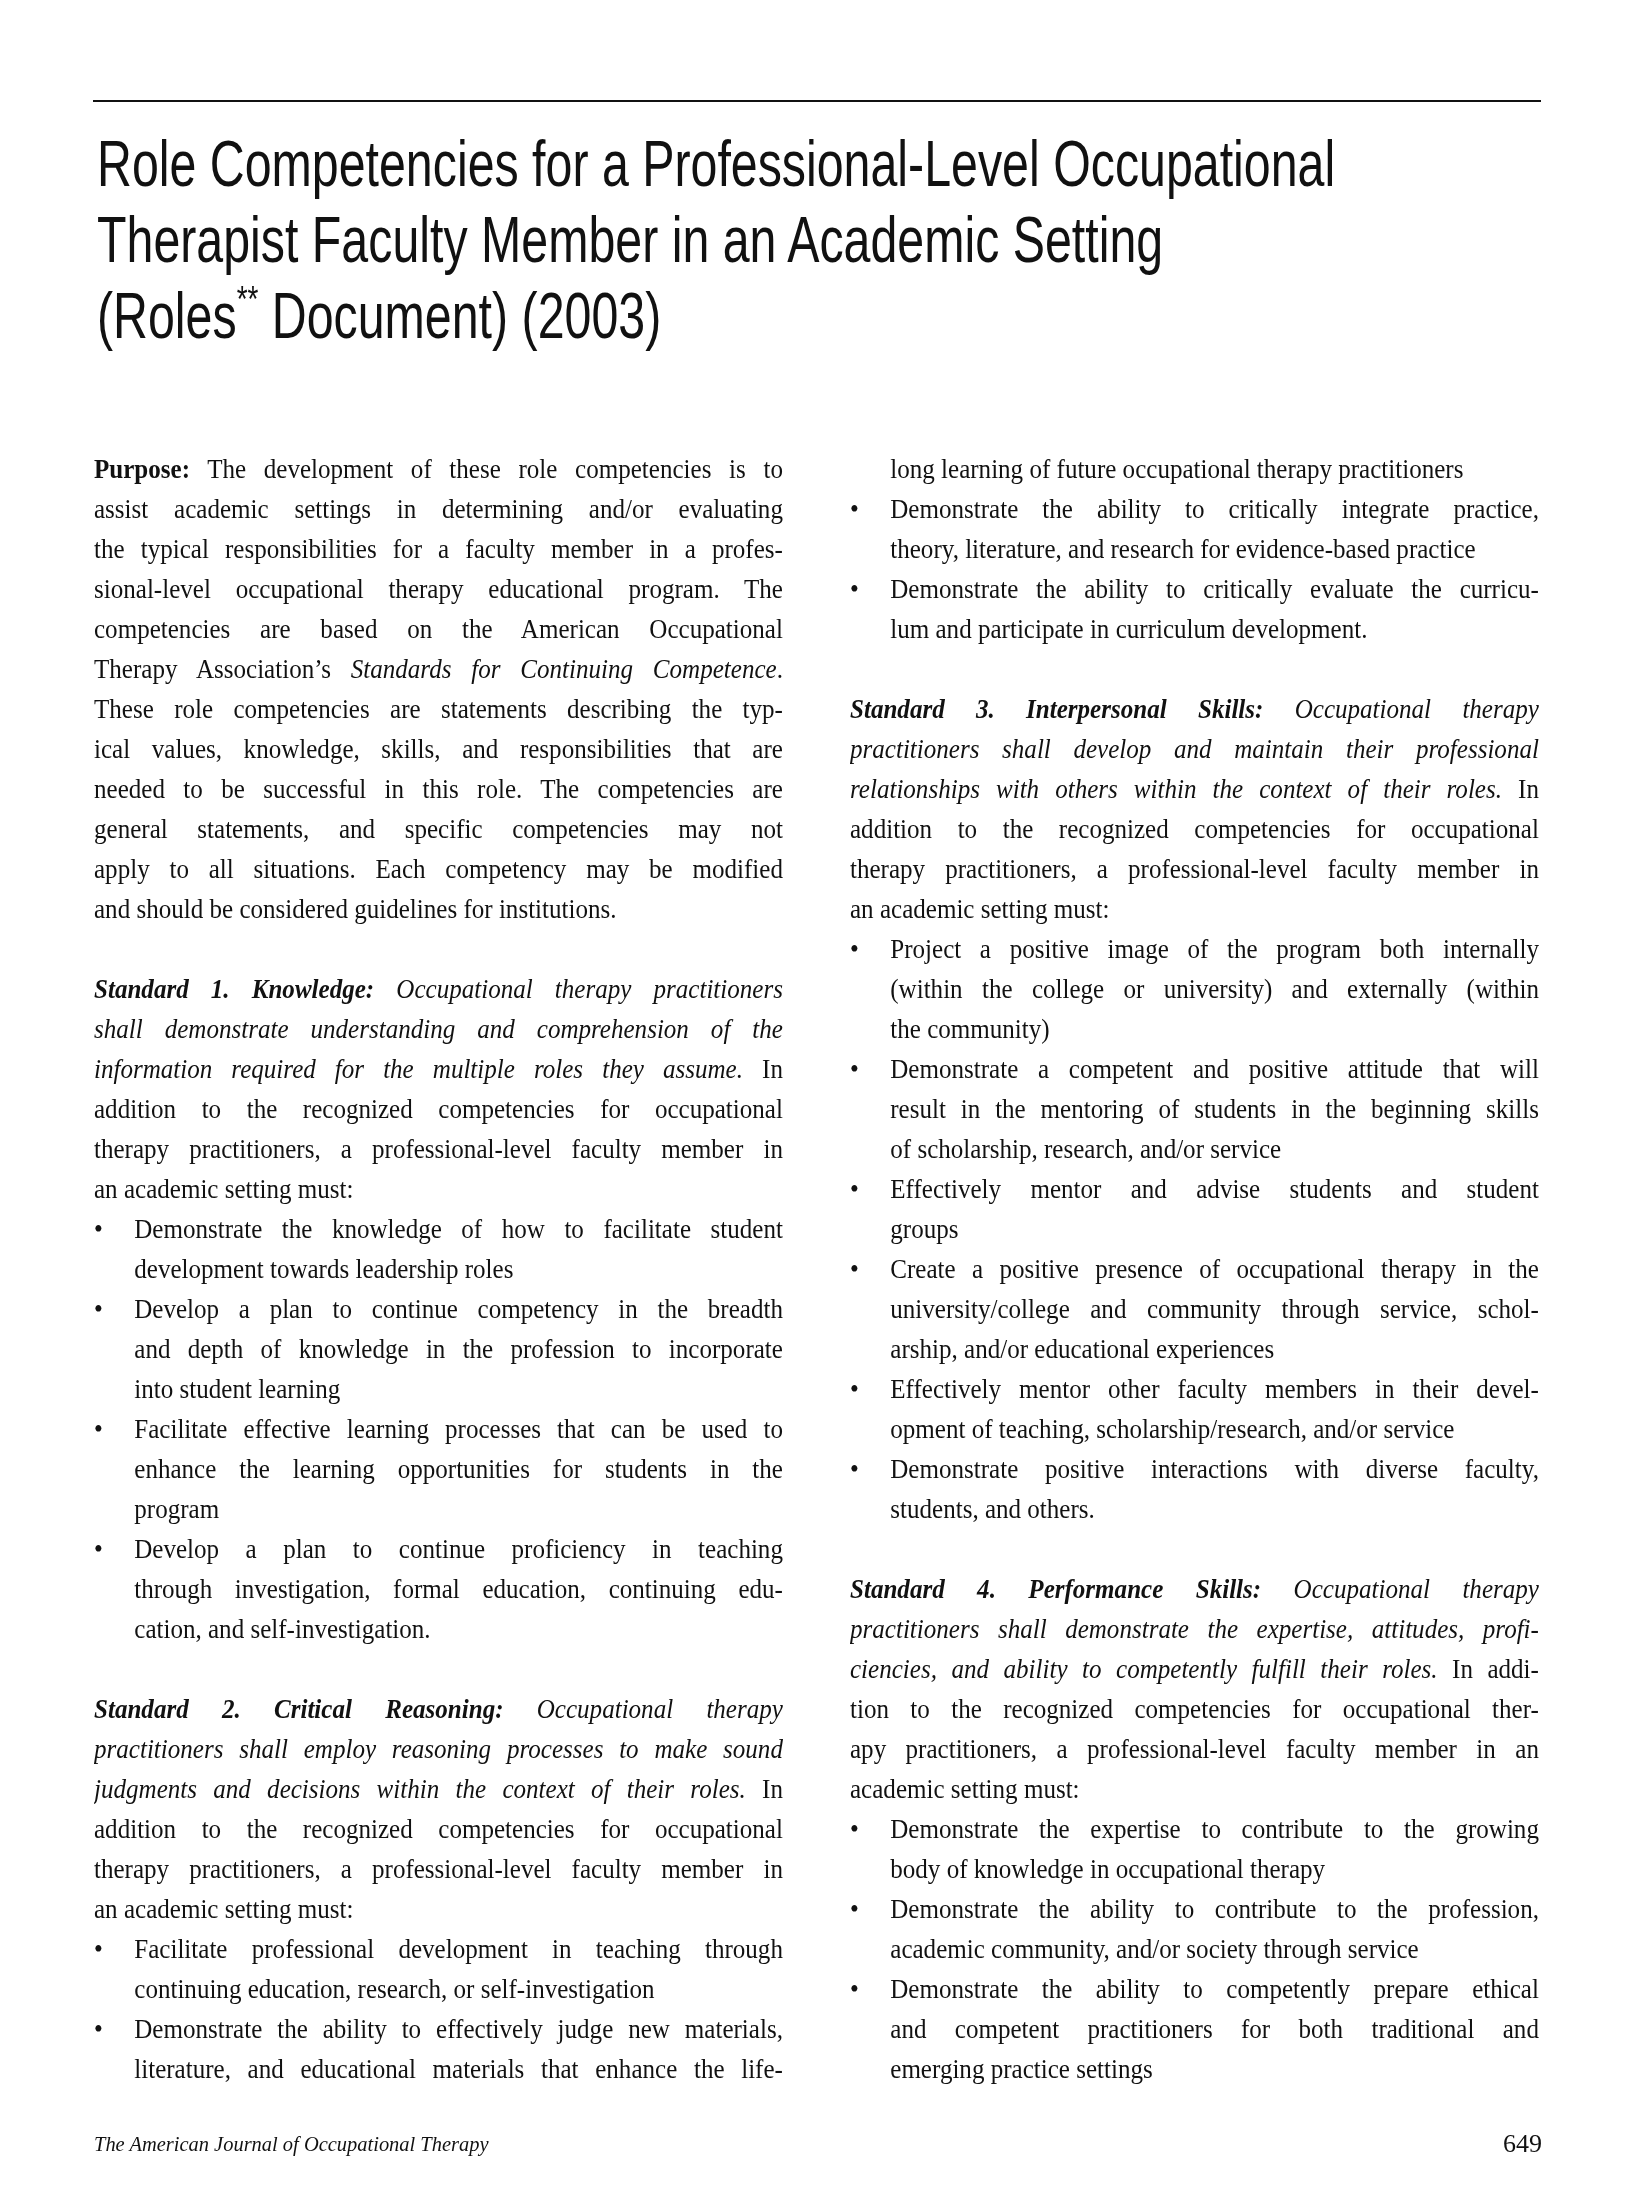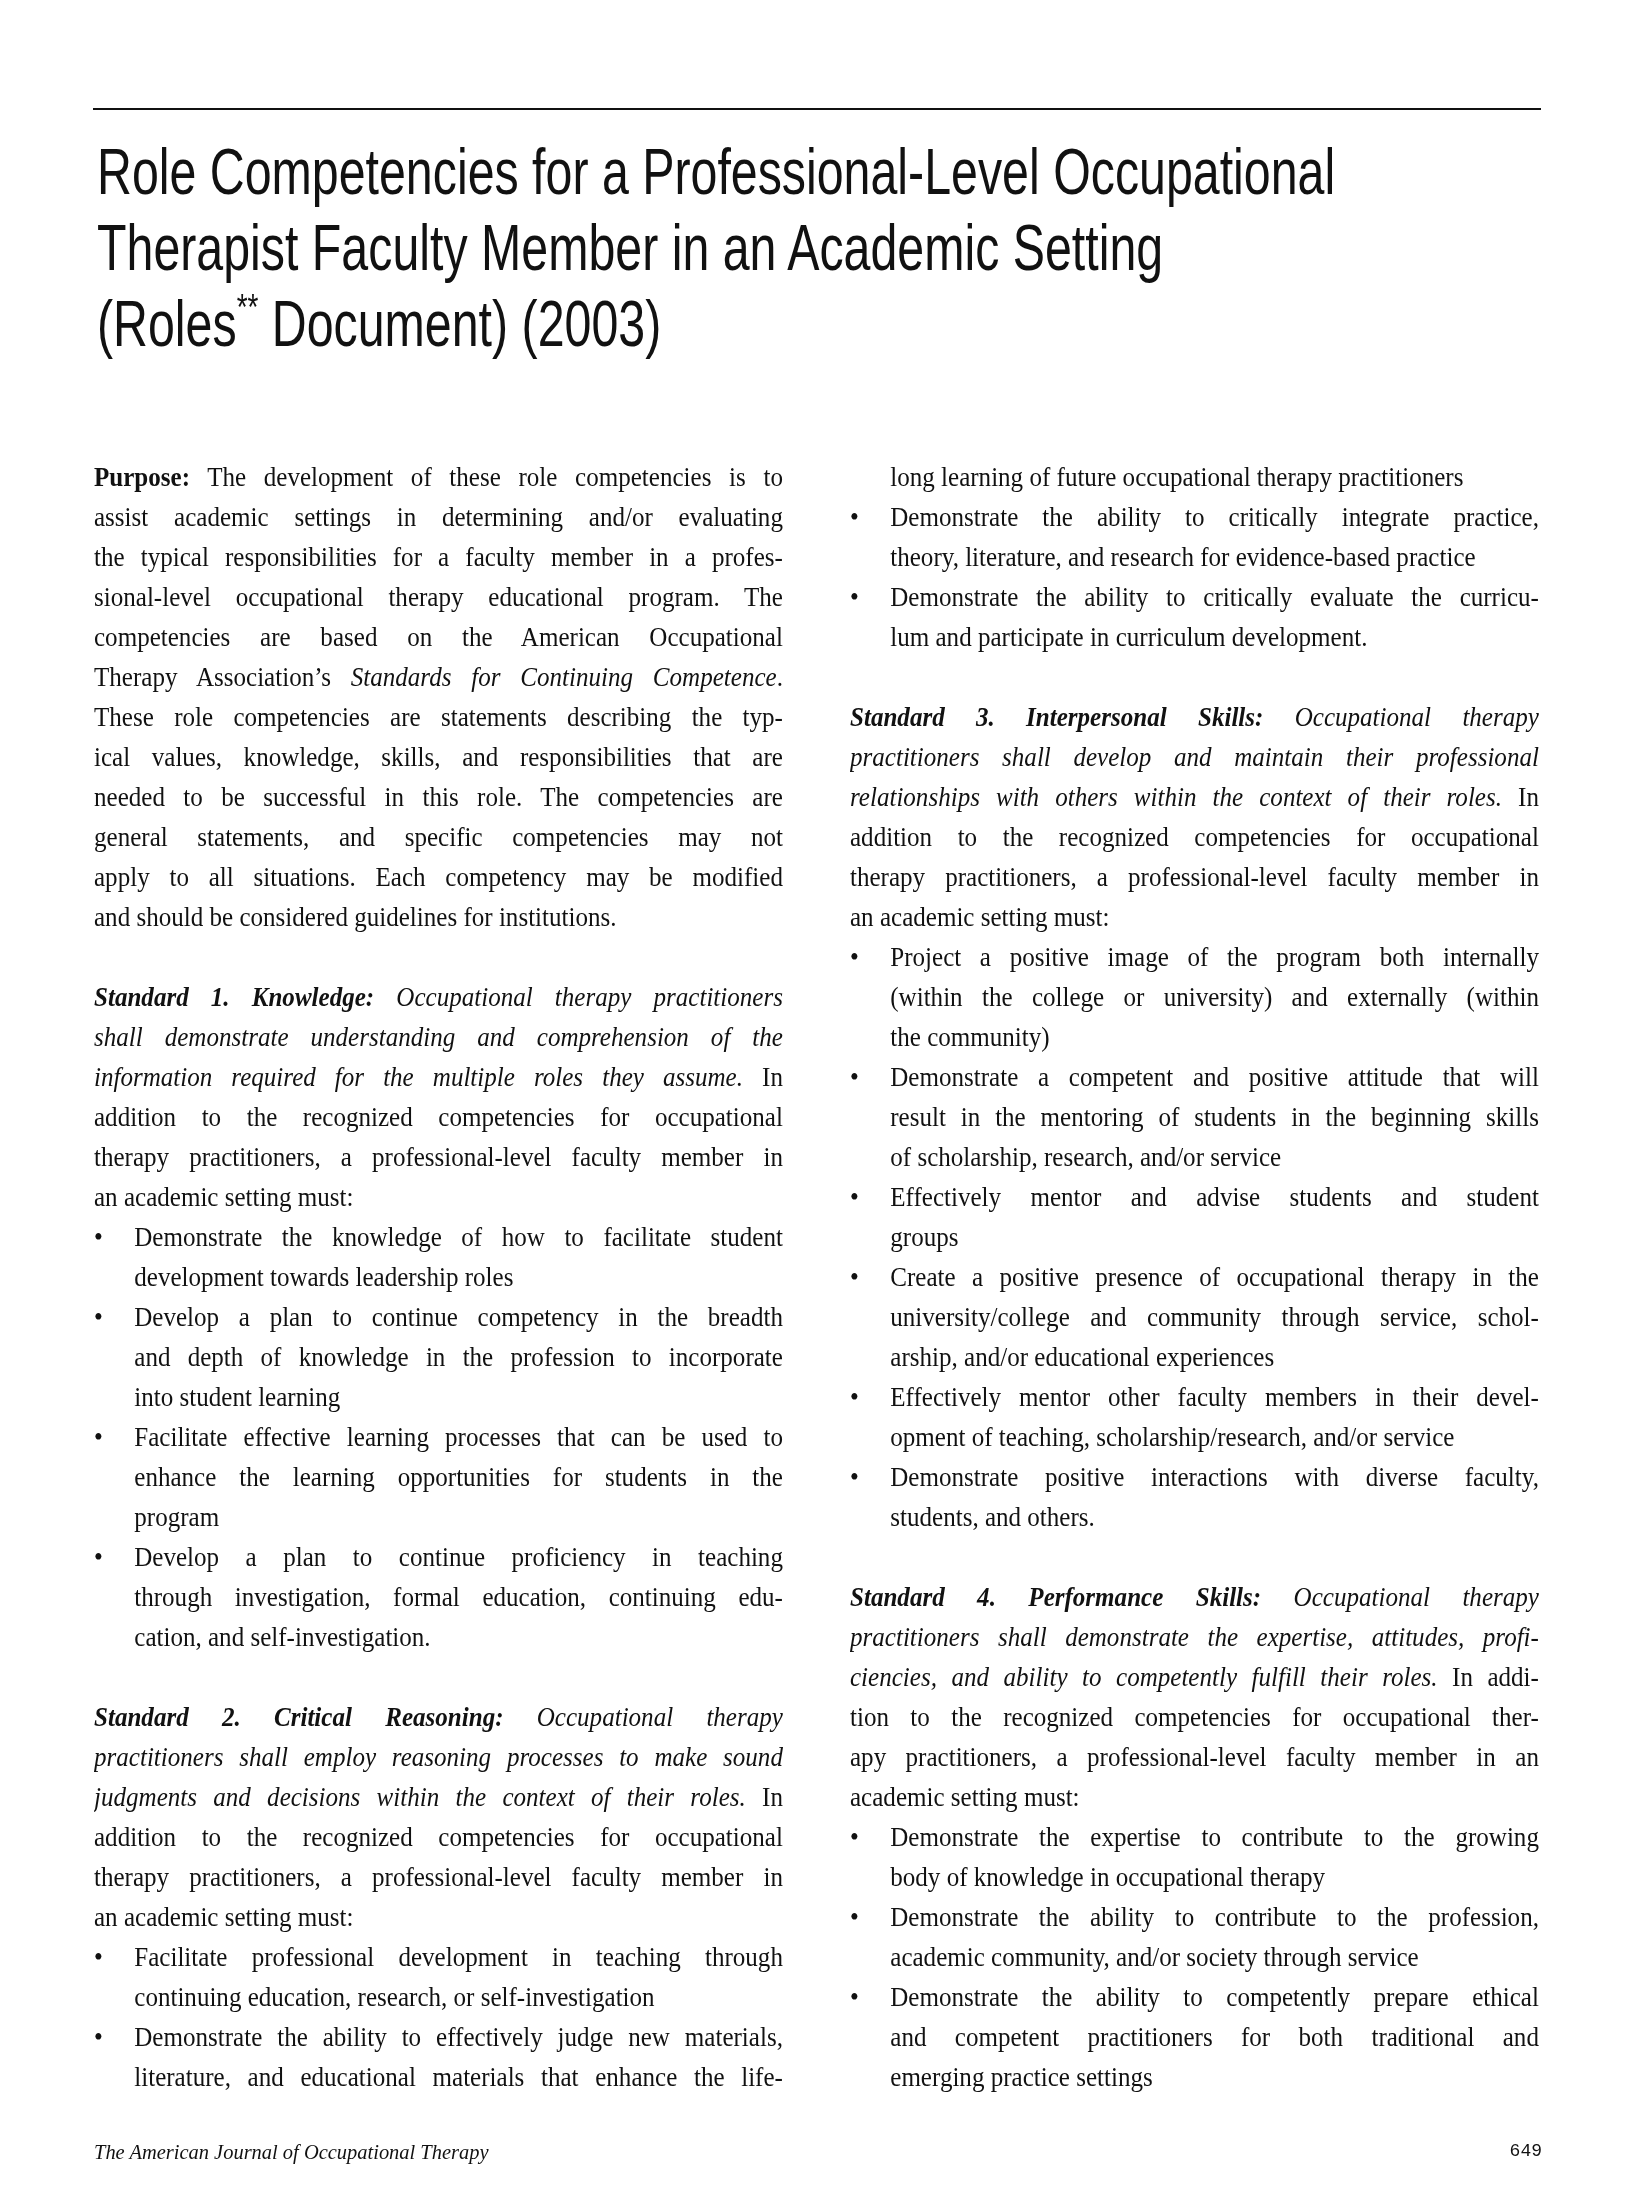--- a/index.html
+++ b/index.html
@@ -1,17 +1,17 @@
 <!DOCTYPE html>
 <html style="font-size:10.8px"><head>
 <meta charset="utf-8">
 <style>
   html, body { margin: 0; padding: 0; background: #ffffff; }
   body { width: 1648px; height: 2205px; position: relative; overflow: hidden; color: #111111; }
-  .page { position: absolute; left: 0; top: 8px; width: 1648px; height: 1674px; }
+  .page { position: absolute; left: 0; top: 0; width: 1648px; height: 1674px; }
   .top-rule { position: absolute; left: 93px; top: 100px; width: 1448px; height: 2px; background: #111111; }
   .title { position: absolute; left: 97px; top: 126px; width: 1825px; transform-origin: 0 0; transform: scaleX(0.755);
            font-family: "Liberation Sans", sans-serif; font-size: 64px; line-height: 76px; font-weight: normal; margin: 0; }
   .title .line { display: block; white-space: nowrap; }
   .title sup { font-size: 37px; line-height: 0; position: relative; top: -4px; vertical-align: super; }
 
   .col { position: absolute; top: 449px; font-family: Liberation Serif, serif; }
   .col-left { left: 94px; }
   .col-right { left: 850px; }
   .col-inner { width: 770px; transform-origin: 0 0; transform: scaleX(0.8947); }
@@ -19,21 +19,21 @@
   .ln.j { text-align: justify; text-align-last: justify; white-space: normal; overflow: hidden; }
   .ln.ind { padding-left: 45px; }
   .ln.blank { height: 40px; }
   .bullet { position: absolute; left: 0; top: 0; width: 27px; }
   .b { font-weight: bold; }
   .bi { font-weight: bold; font-style: italic; }
   .i { font-style: italic; }
 
   .footer-journal { position: absolute; left: 94px; top: 2130px; font-family: "Liberation Serif", serif; font-style: italic;
                     font-size: 22px; line-height: 27px; transform-origin: 0 0; transform: scaleX(0.93); white-space: nowrap; }
-  .footer-page { position: absolute; right: 106px; top: 2130px; font-family: Liberation Mono, monospace; font-size: 18px; line-height: 27px; }
+  .footer-page { position: absolute; right: 106px; top: 2130px; font-family: Liberation Serif, serif; font-size: 26px; line-height: 27px; }
 </style>
 </head>
 <body>
 
 <div class="page">
   <div class="top-rule"></div>
 
   <h1 class="title">
     <span class="line">Role Competencies for a Professional-Level Occupational</span>
     <span class="line">Therapist Faculty Member in an Academic Setting</span>

